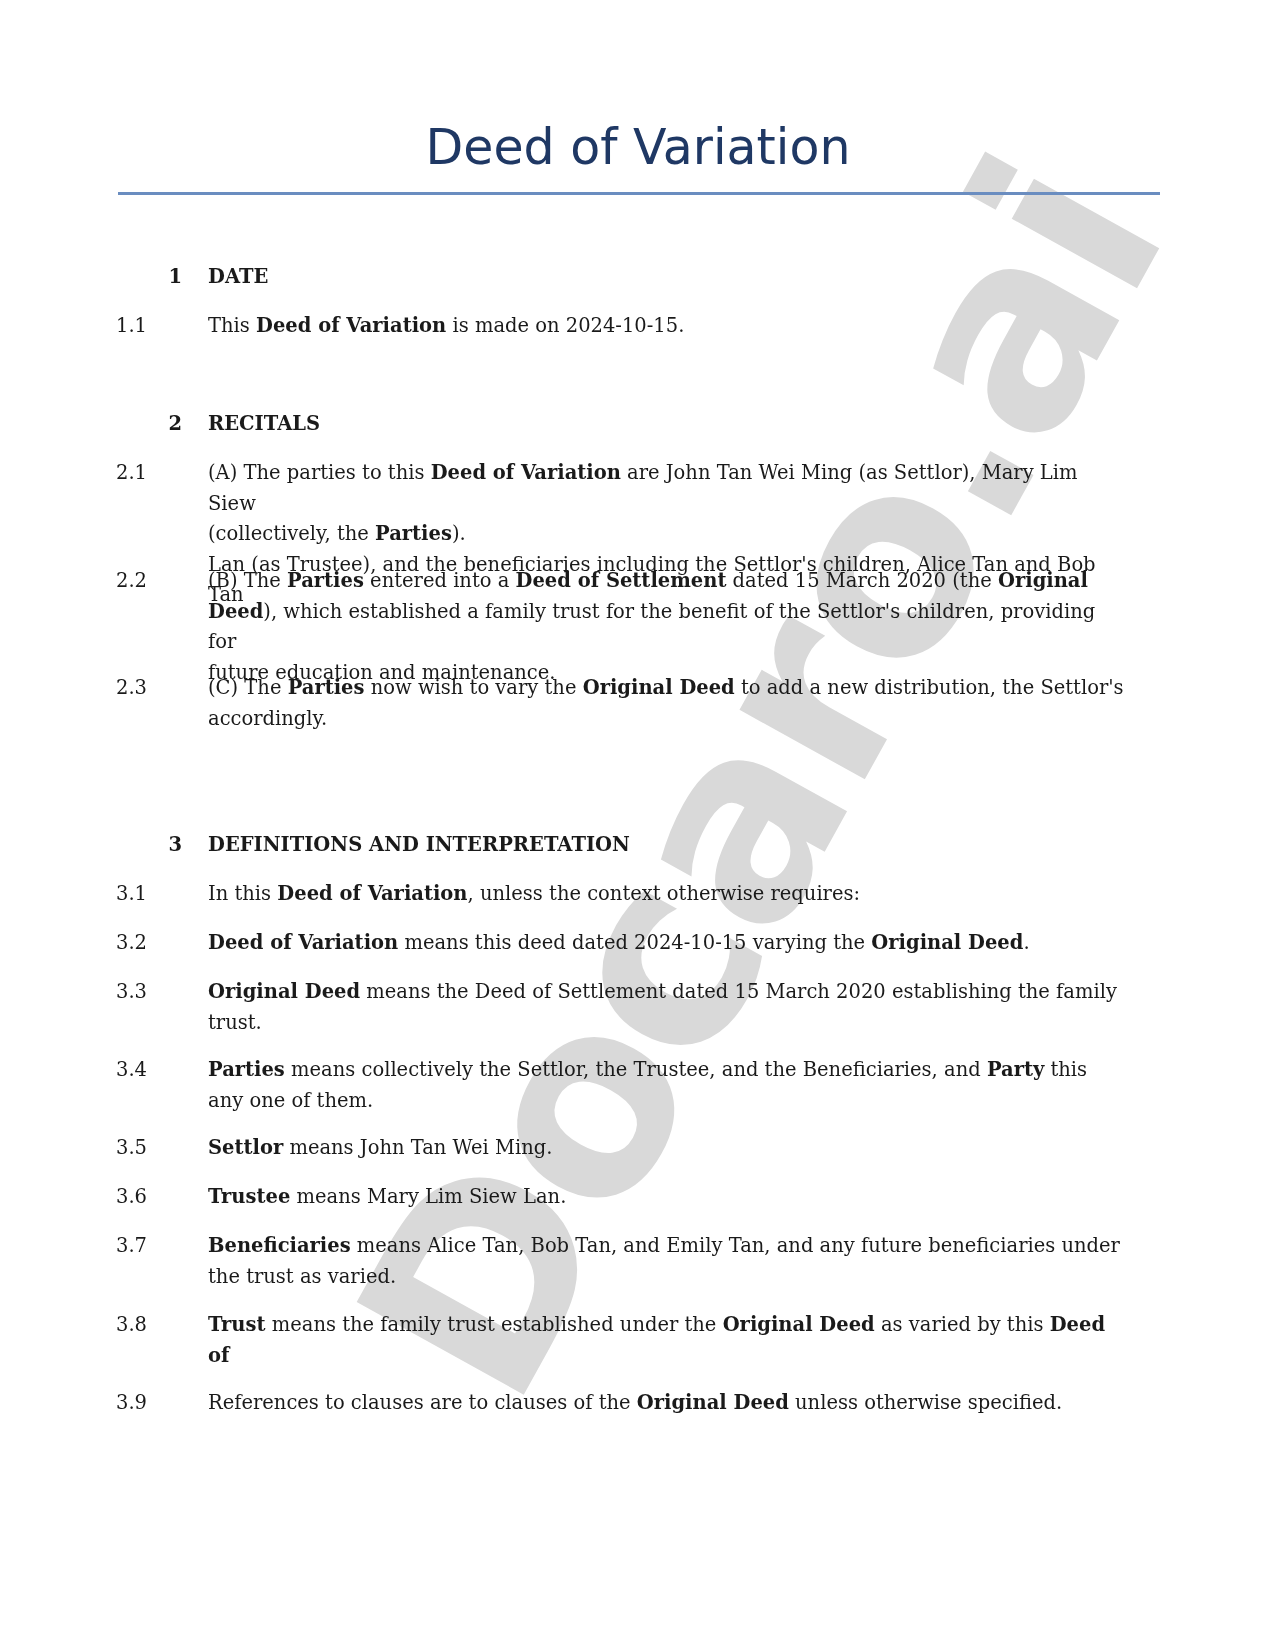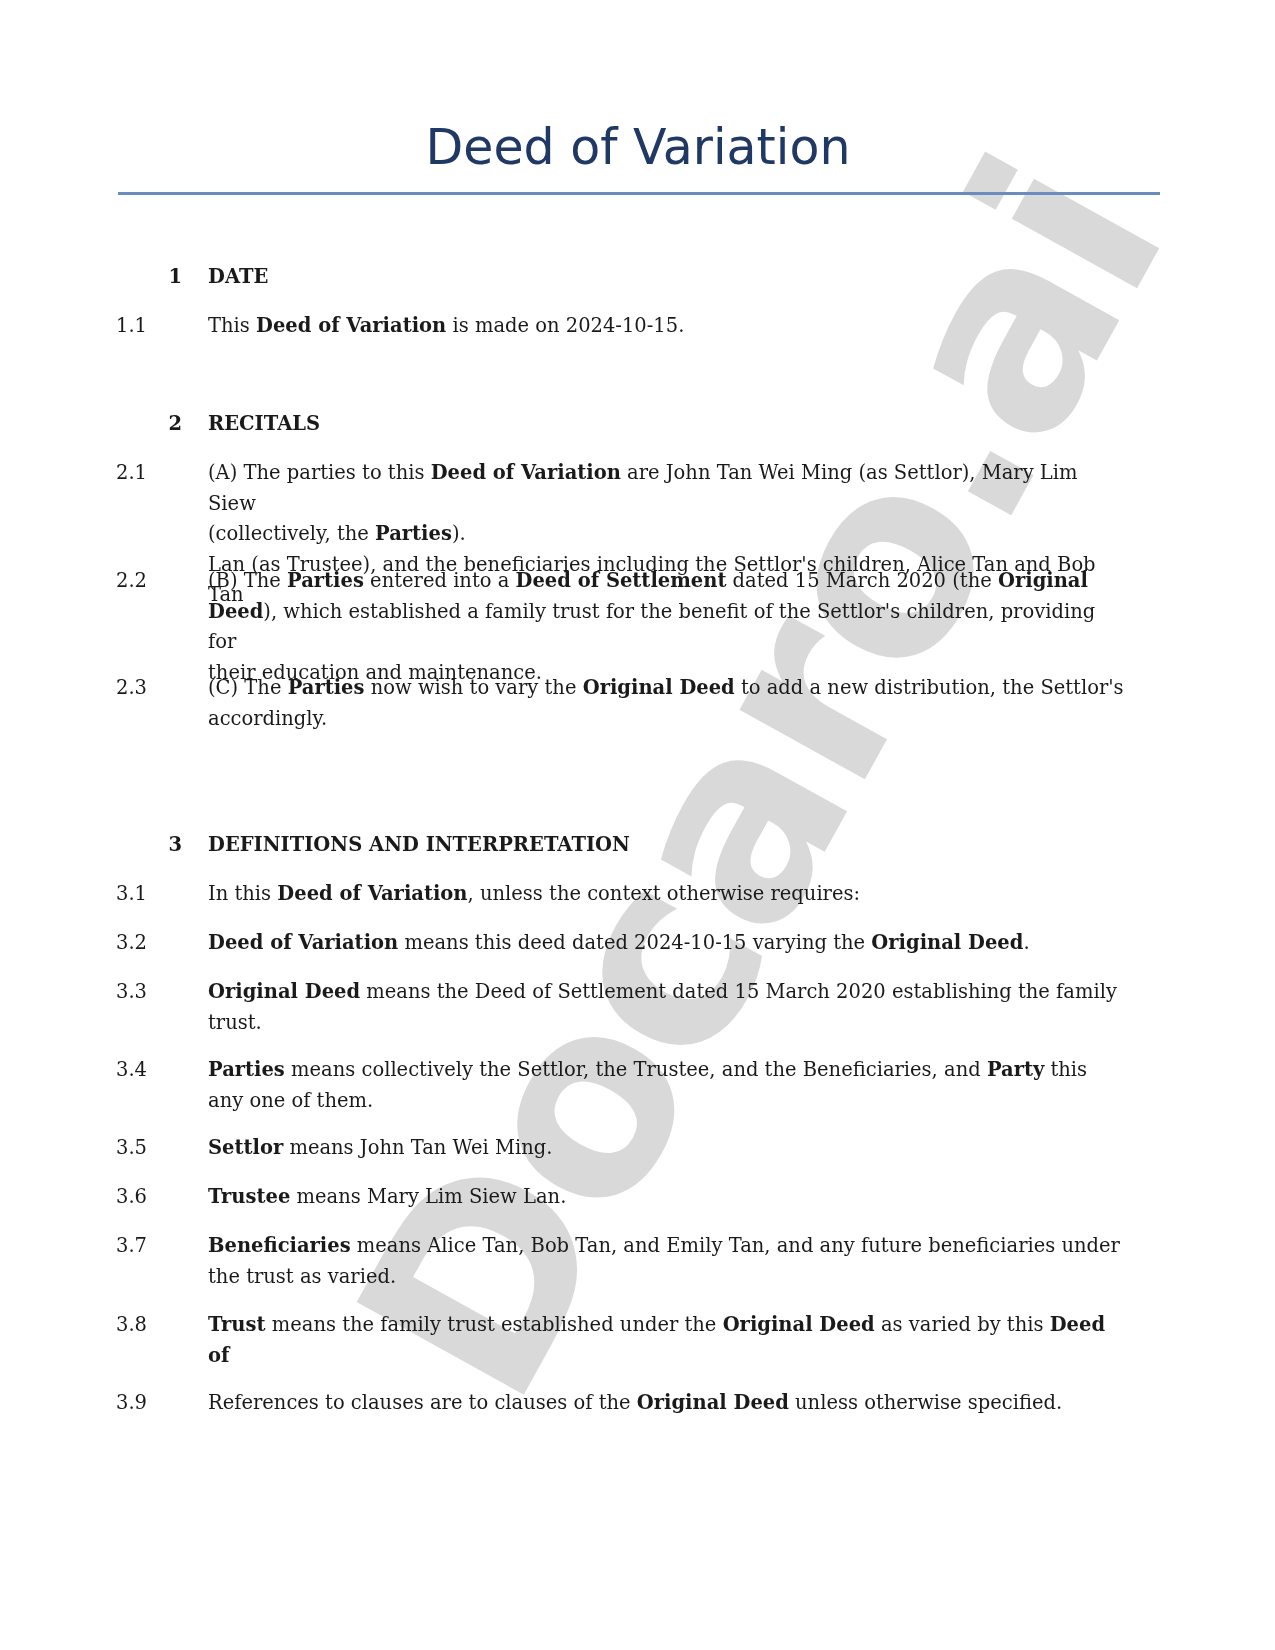--- a/index.html
+++ b/index.html
@@ -66,21 +66,21 @@
         <span style="display:block"><span>(collectively, the </span><b>Parties</b><span>).</span></span>
         <span style="display:block"><span>Lan (as Trustee), and the beneficiaries including the Settlor's children, Alice Tan and Bob Tan</span></span>
       </span>
     </div>
 
     <div class="row" style="top:566px">
       <span class="num">2.2</span>
       <span class="txt">
         <span style="display:block"><span>(B) The </span><b>Parties</b><span> entered into a </span><b>Deed of Settlement</b><span> dated 15 March 2020 (the </span><b>Original</b></span>
         <span style="display:block"><b>Deed</b><span>), which established a family trust for the benefit of the Settlor's children, providing for</span></span>
-        <span style="display:block"><span>their education and maintenance.</span></span>
+        <span style="display:block"><span>future education and maintenance.</span></span>
       </span>
     </div>
 
     <div class="row" style="top:673px">
       <span class="num">2.3</span>
       <span class="txt">
         <span style="display:block"><span>(C) The </span><b>Parties</b><span> now wish to vary the </span><b>Original Deed</b><span> to add a new distribution, the Settlor's</span></span>
         <span style="display:block"><span>accordingly.</span></span>
       </span>
     </div>

